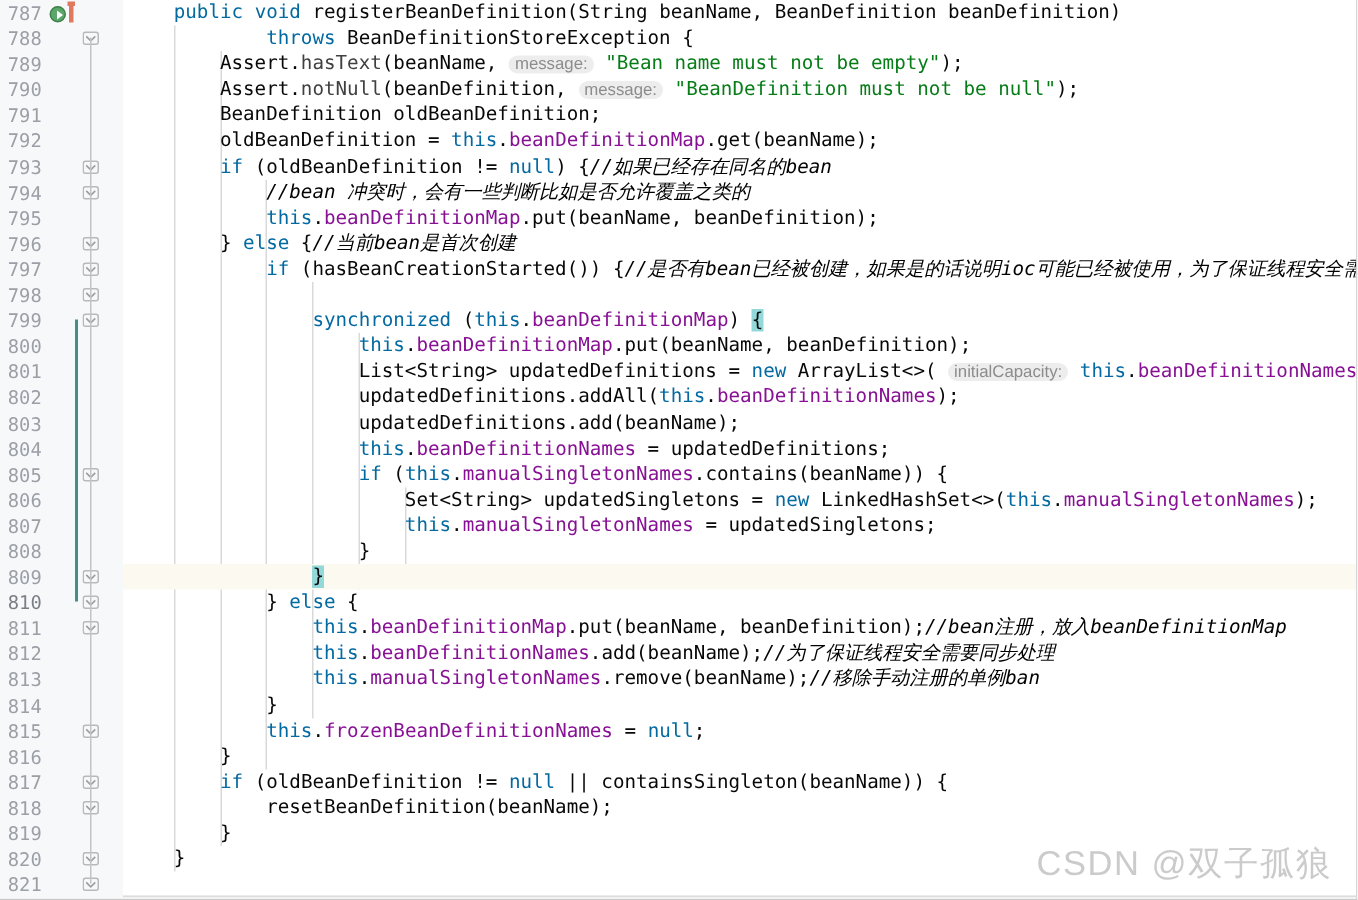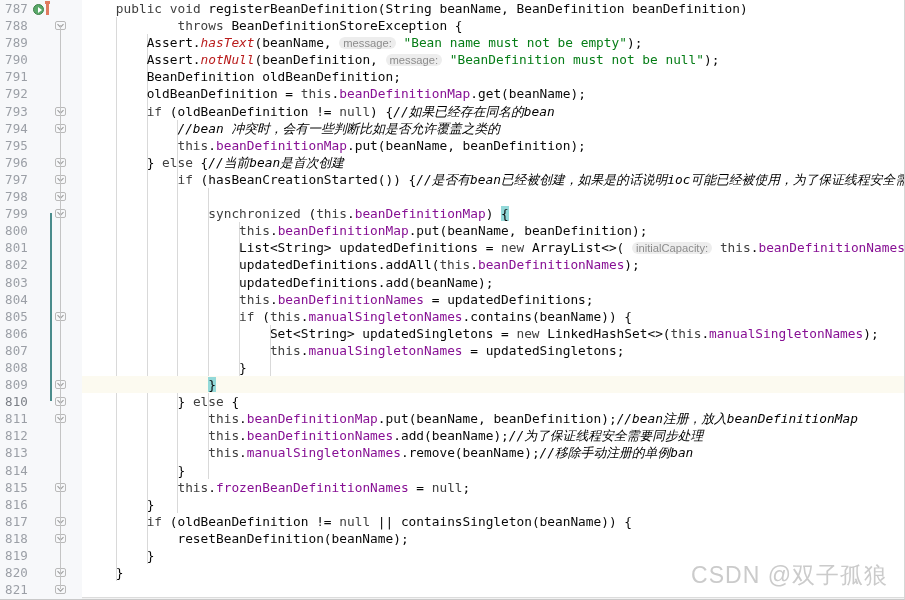--- a/index.html
+++ b/index.html
@@ -125,24 +125,24 @@
     z-index:-1;
   }
 
   .codeinner { position: relative; z-index: 1; padding-left: 3px; }
 
   
   .guides { position:absolute; left:0; top:0; width:823px; height:600px; z-index:0; }
   .guide { position:absolute; width:1px; background:#d9d9d9; }
 
   
-  .kw   { color: #404040; }          
+  .kw   { color: #0369a1; }          
   .str  { color: #067d17; }          
   .fld  { color: #871094; }          
-  .mi   { color: #b91c1c; font-style: italic; }  
+  .mi   { color: #404040; }  
   .cmt  { color: #000000; font-style: italic; }  
   .pl   { color: #080808; }          
   .brace-hl { background: #93d9d9; }
 
   
   .hint {
     background: #ededed;
     color: #8c8c8c;
     border-radius: 7px;
     padding: 0 4px;

